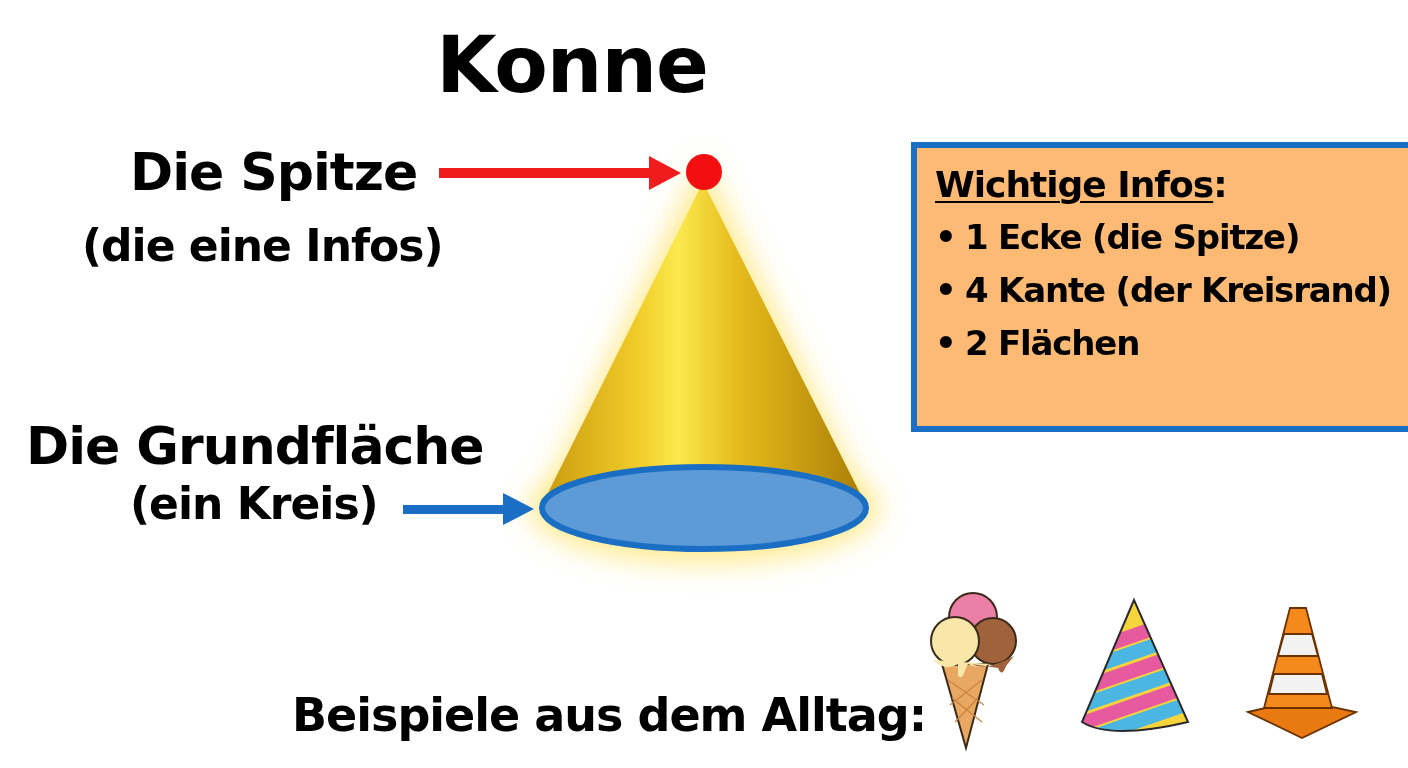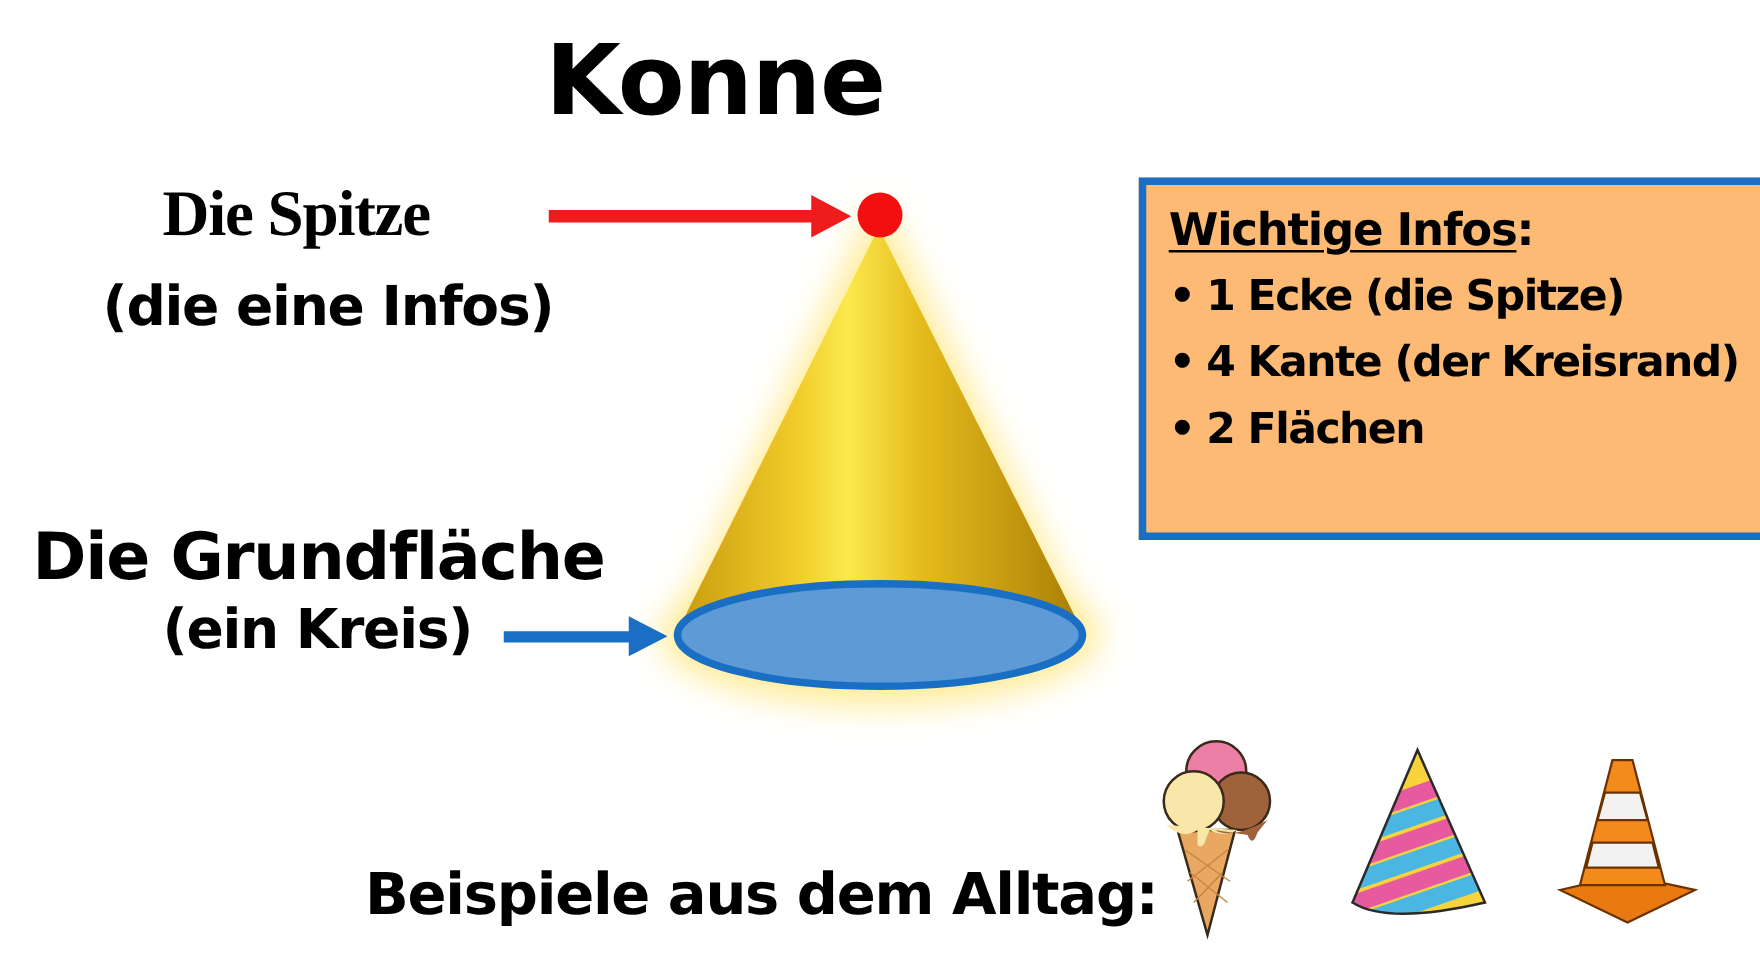--- a/index.html
+++ b/index.html
@@ -7,21 +7,21 @@
       width: 1408px; height: 768px; background: #ffffff; position: relative; overflow: hidden;
       font-family: "DejaVu Sans", "Liberation Sans", sans-serif; color: #000;
     }
     .abs { position: absolute; }
     .title {
       left: 0; width: 1144px; top: 20px; text-align: center;
       font-size: 78px; font-weight: bold; letter-spacing: -1px;
     }
     .label-main { font-weight: bold; font-size: 52px; white-space: nowrap; letter-spacing: -1px; }
     .label-sub { font-weight: bold; font-size: 44px; white-space: nowrap; letter-spacing: -1px; }
-    .spitze-main { left: 130px; top: 142px; font-family: Liberation Serif, serif; }
+    .spitze-main { left: 130px; top: 142px; }
     .spitze-sub { left: 82px; top: 220px; }
     .grund-main { left: 26px; top: 416px; }
     .grund-sub { left: 130px; top: 478px; }
     .info-box {
       left: 911px; top: 142px; width: 560px; height: 290px;
       border: 6px solid #1a6fc4; background: #fdba74; box-sizing: border-box;
       padding: 16px 0 0 18px;
     }
     .info-title {
       font-weight: bold; font-size: 36px; letter-spacing: -1px; white-space: nowrap;

